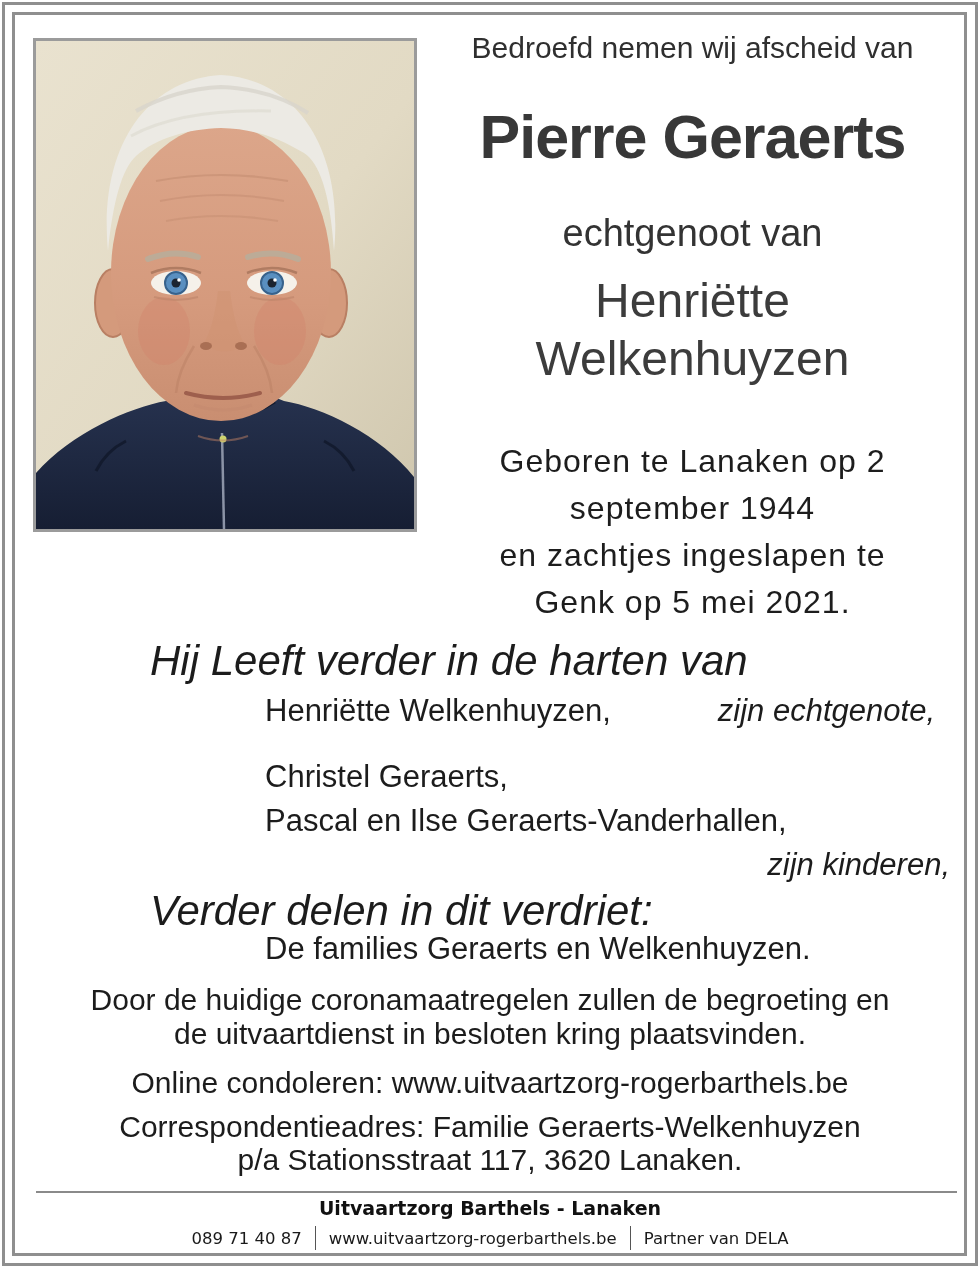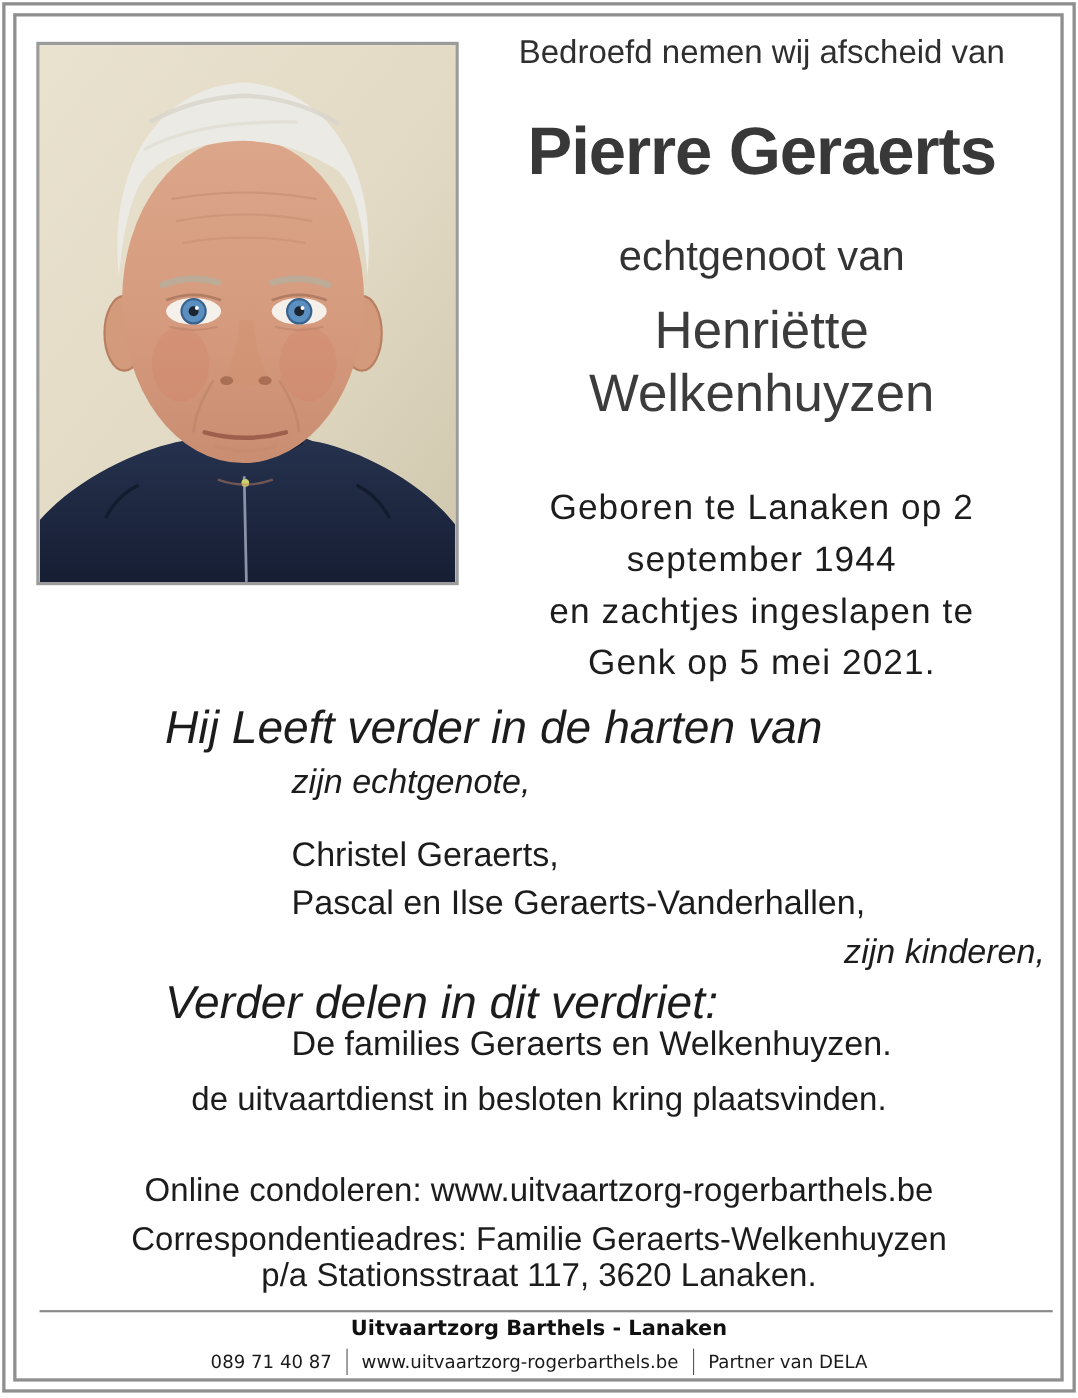--- a/index.html
+++ b/index.html
@@ -177,31 +177,33 @@
       <div>Geboren te Lanaken op 2</div>
       <div>september 1944</div>
       <div>en zachtjes ingeslapen te</div>
       <div>Genk op 5 mei 2021.</div>
     </div>
   </div>
 
   <div class="pos lead-italic lead-1">Hij Leeft verder in de harten van</div>
 
   <div class="pos spouse-row t31">
+    <span>Henriëtte Welkenhuyzen,</span>
     <span class="italic">zijn echtgenote,</span>
   </div>
 
   <div class="pos t31 child-1">Christel Geraerts,</div>
   <div class="pos t31 child-2">Pascal en Ilse Geraerts-Vanderhallen,</div>
   <div class="pos t31 italic role-children">zijn kinderen,</div>
 
   <div class="pos lead-italic lead-2">Verder delen in dit verdriet:</div>
   <div class="pos t31 families-line">De families Geraerts en Welkenhuyzen.</div>
 
   <div class="pos center-block corona-notice">
+    <div>Door de huidige coronamaatregelen zullen de begroeting en</div>
     <div>de uitvaartdienst in besloten kring plaatsvinden.</div>
   </div>
 
   <div class="pos center-block online-line">Online condoleren: www.uitvaartzorg-rogerbarthels.be</div>
 
   <div class="pos center-block correspondence">
     <div>Correspondentieadres: Familie Geraerts-Welkenhuyzen</div>
     <div>p/a Stationsstraat 117, 3620 Lanaken.</div>
   </div>
 

